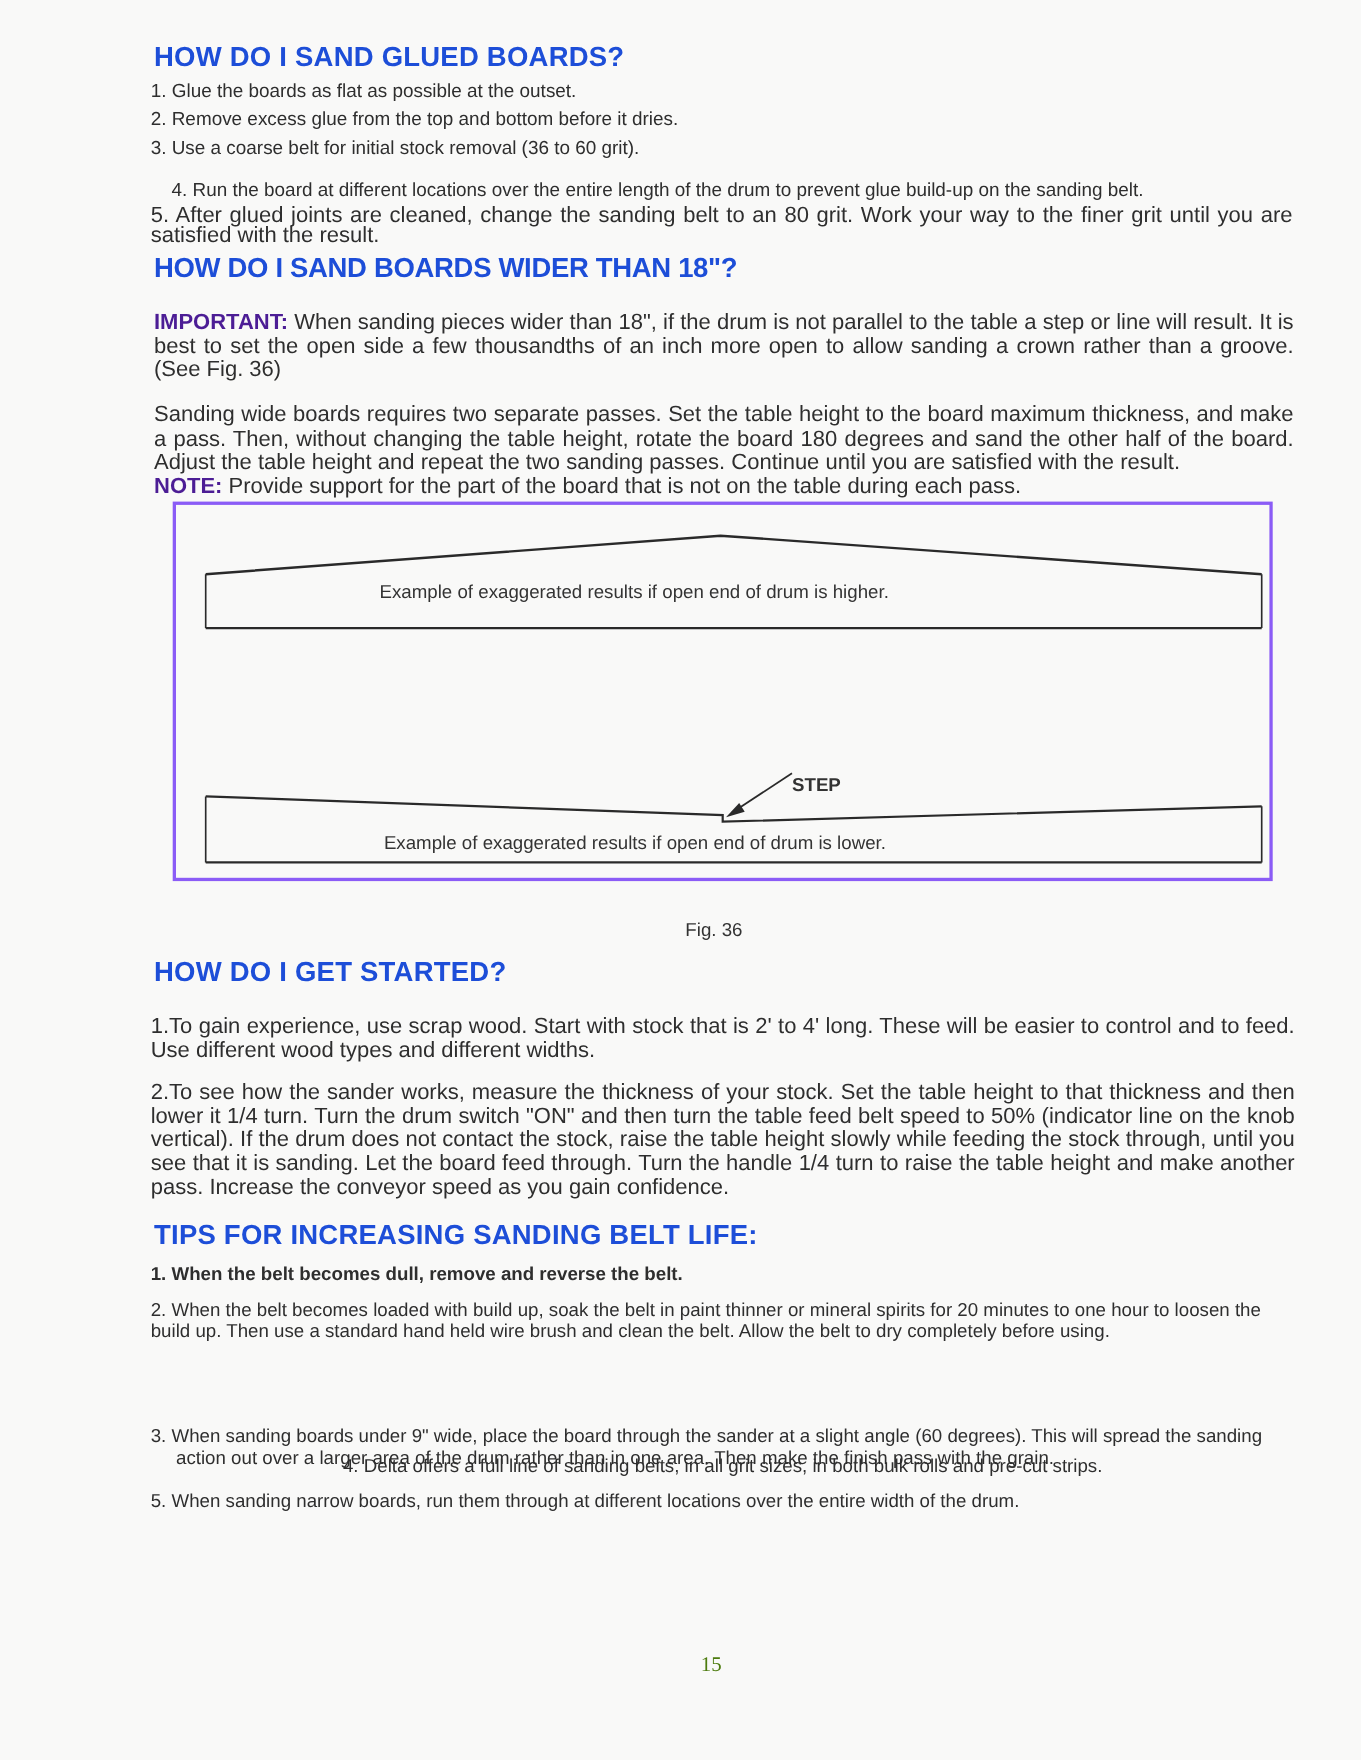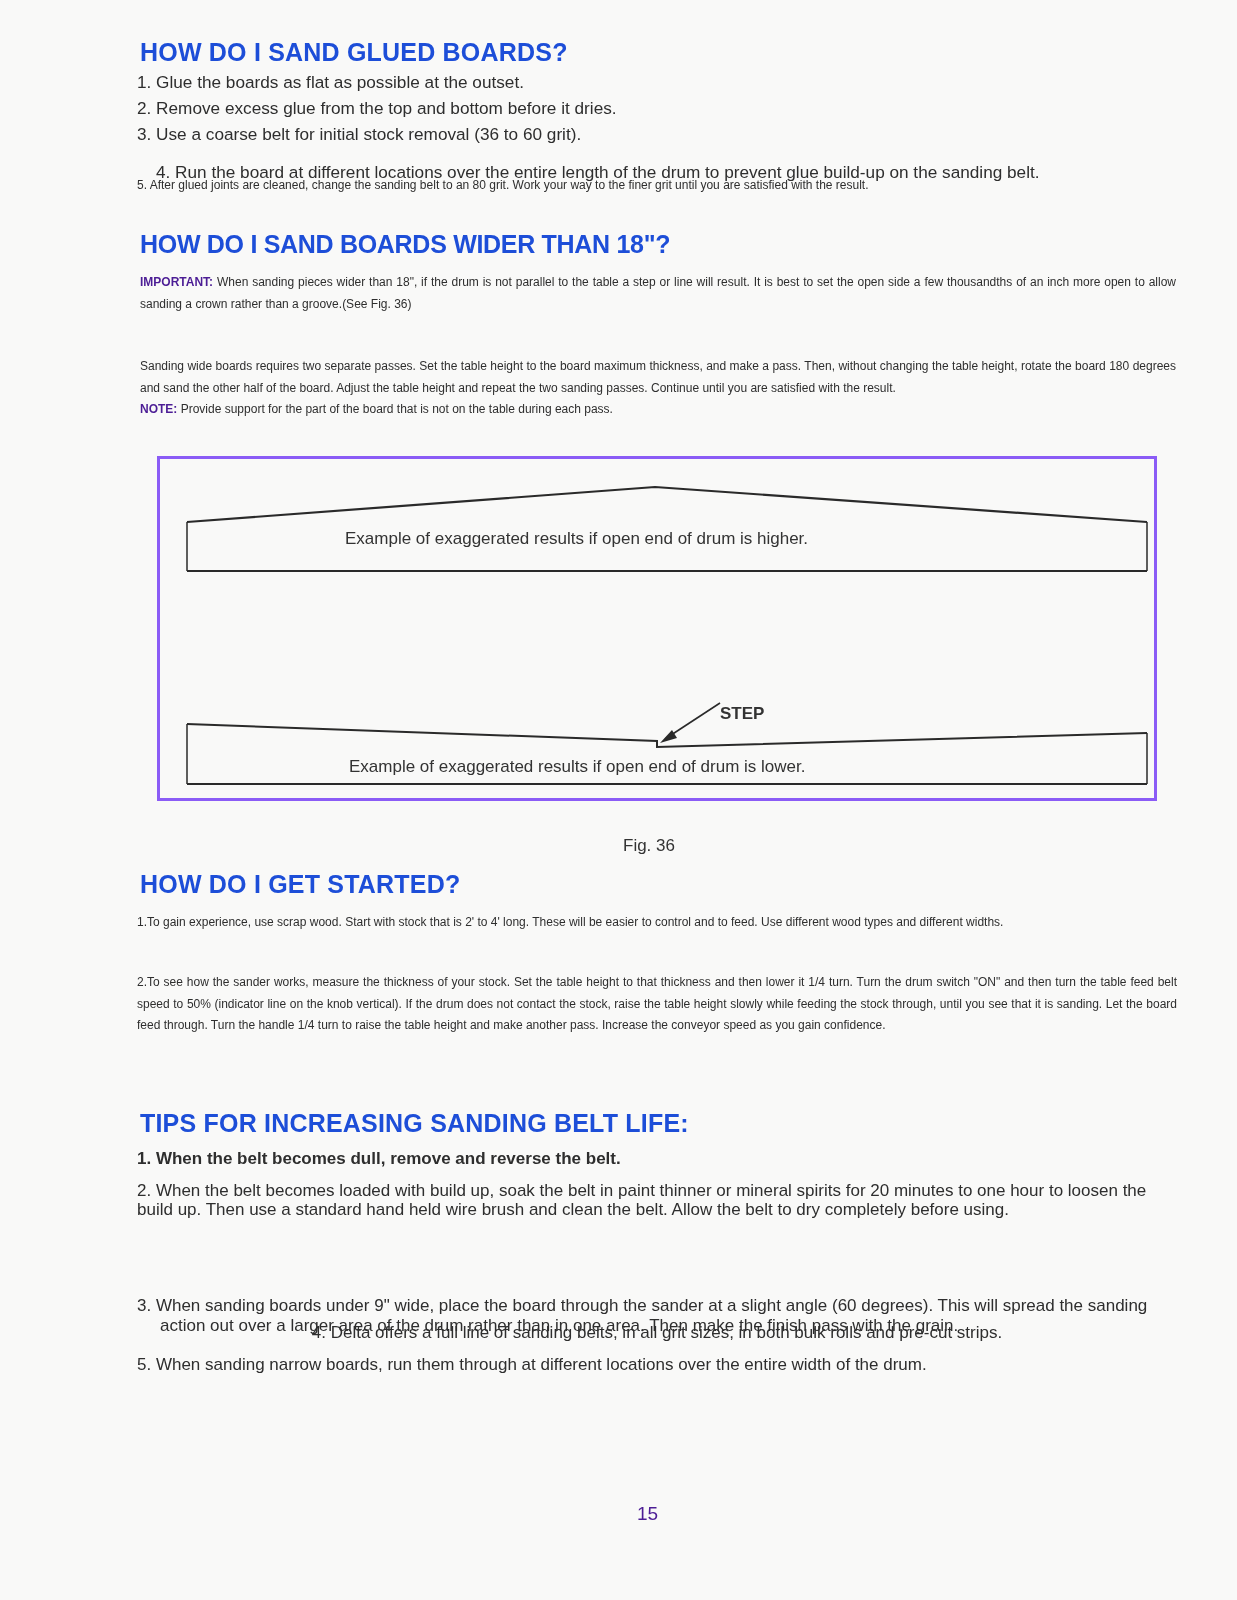--- a/index.html
+++ b/index.html
@@ -7,28 +7,28 @@
     width:1237px; height:1600px; position:relative; overflow:hidden;
     background:#f9f9f8; color:#2a2a2a;
     font-family:"Liberation Sans", sans-serif;
   }
   .abs { position:absolute; }
   h2 {
     margin:0; font-family:"Liberation Sans", sans-serif; font-weight:700;
     font-size:25px; color:#1d4ed8; letter-spacing:0.2px; white-space:nowrap;
   }
   .line { position:absolute; left:137px; font-size:17.2px; line-height:20px; white-space:nowrap; color:#2e2e2e; }
-  .para { position:absolute; left:140px; width:1036px; font-size:12px; line-height:21.5px; color:#2e2e2e; text-align:justify; }
+  .para { position:absolute; left:140px; width:1036px; font-size:20px; line-height:21.5px; color:#2e2e2e; text-align:justify;margin-top:11px; }
   .para b { font-weight:700; color:#4c1d95; }
   .tip { position:absolute; left:137px; width:1040px; font-size:17px; line-height:20px; color:#2e2e2e; }
   .hang { padding-left:23px; text-indent:-23px;margin-top:44px; }
   #figure-frame { left:157px; top:456px; width:1000px; height:345px; border:3px solid #8b5cf6; box-sizing:border-box; }
   .fig-label { position:absolute; font-size:17px; color:#333; white-space:nowrap; }
   .fig-caption { left:623px; top:836px; font-size:17px; color:#333; }
-  .page-num { left:637px; top:1503px; font-family:Liberation Sans, sans-serif; font-size:19px; color:#4c1d95; }
+  .page-num { left:637px; top:1503px; font-family:Liberation Serif, serif; font-size:19px; color:#4d7c0f; }
 </style>
 </head>
 <body>
 
 <h2 class="abs" style="left:140px;top:38px;">HOW DO I SAND GLUED BOARDS?</h2>
 <div class="line" style="top:72px;">1. Glue the boards as flat as possible at the outset.</div>
 <div class="line" style="top:98px;">2. Remove excess glue from the top and bottom before it dries.</div>
 <div class="line" style="top:124px;">3. Use a coarse belt for initial stock removal (36 to 60 grit).</div>
 <div class="line" style="top:162px;margin-left:19px;">4. Run the board at different locations over the entire length of the drum to prevent glue build-up on the sanding belt.</div>
 <div class="para" style="left:137px;top:176px;line-height:18px;width:1038px;">5. After glued joints are cleaned, change the sanding belt to an 80 grit. Work your way to the finer grit until you are satisfied with the result.</div>

